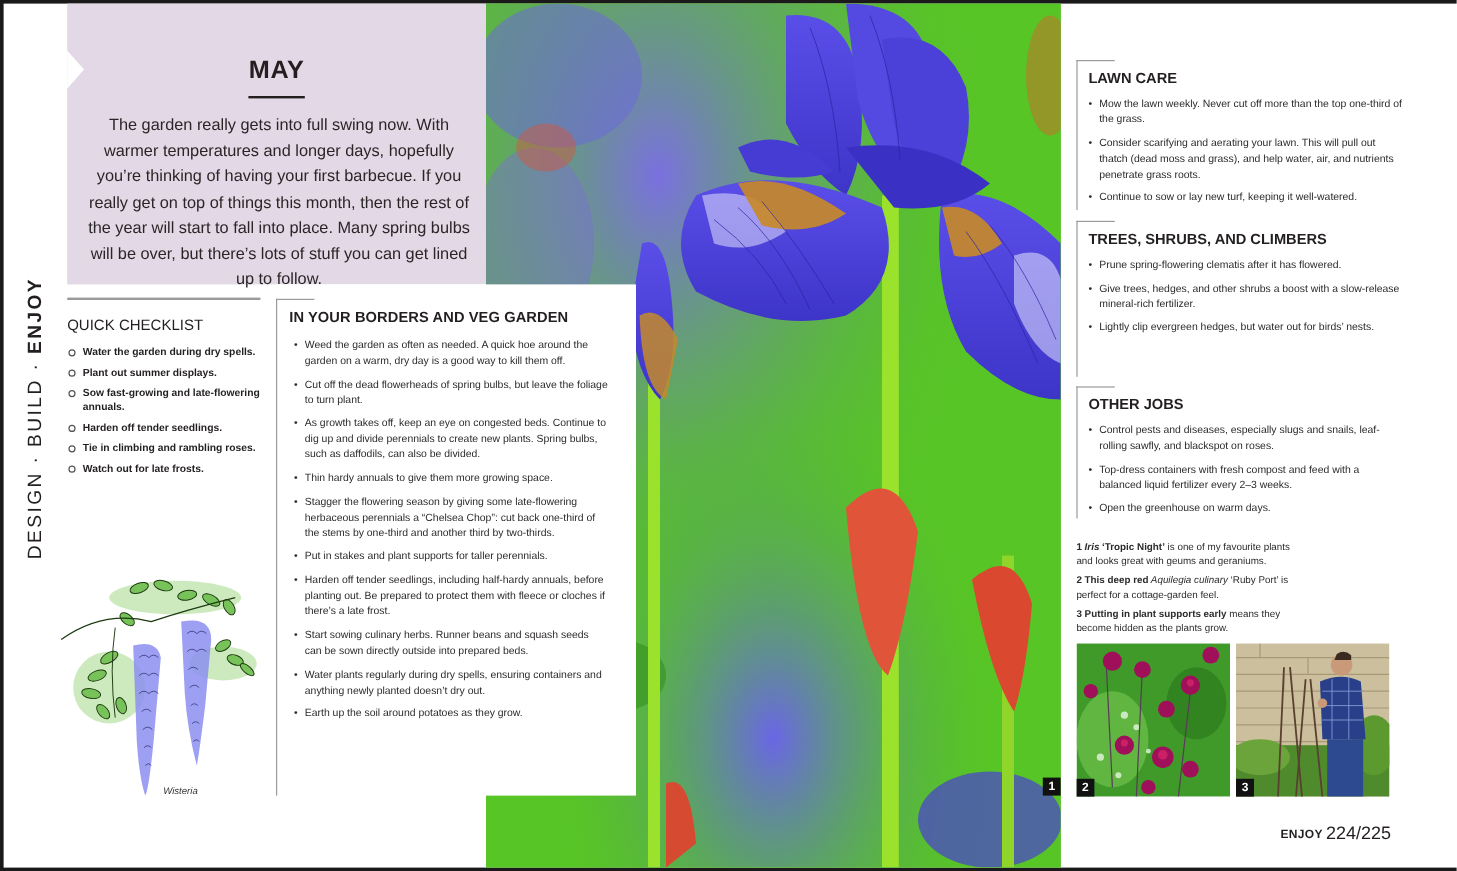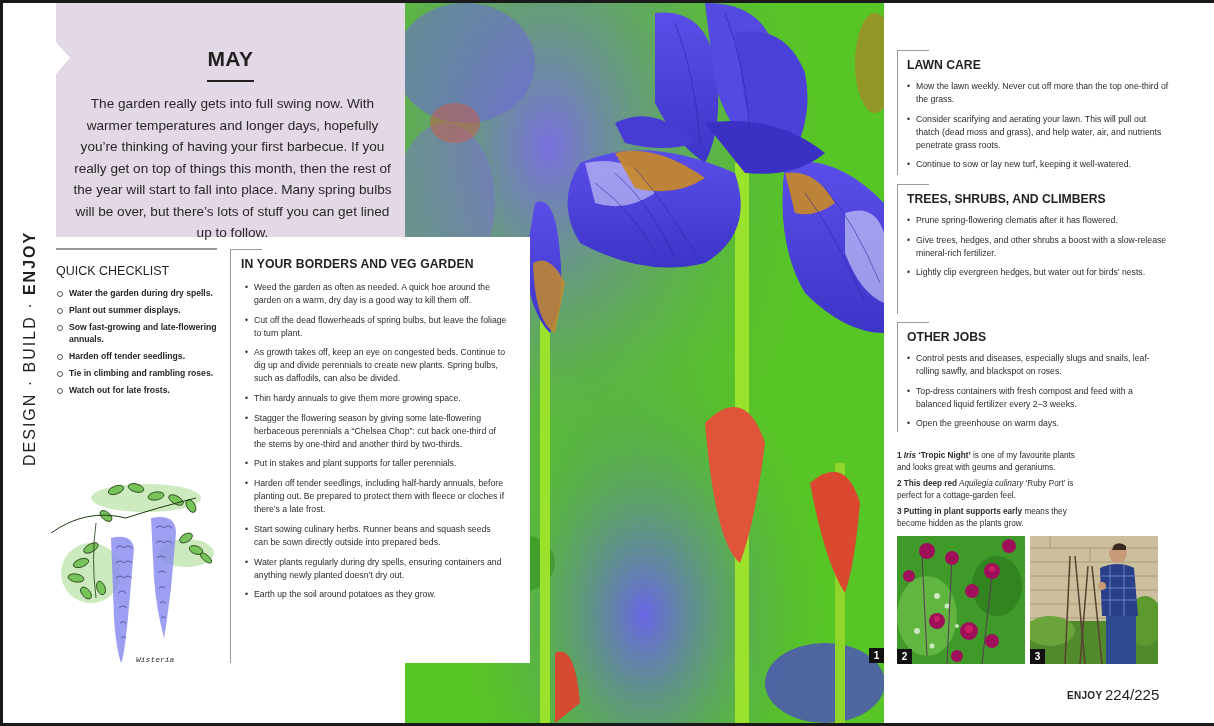--- a/index.html
+++ b/index.html
@@ -22,21 +22,21 @@
   
   .qc-rule { position:absolute; left:56px; top:248px; width:161px; height:2px; background:#9a9a9a; }
   .qc-title { position:absolute; left:56px; top:264px; font-size:12.5px; }
   .qc-title b { font-weight:normal; }
   .qc-list { position:absolute; left:56px; top:288px; width:165px; margin:0; padding:0; list-style:none; }
   .qc-list li { position:relative; padding-left:13px; font-size:8.6px; font-weight:bold; line-height:11.5px; margin-bottom:5.5px; color:#231f20; }
   .qc-list li .dot { position:absolute; left:1px; top:3px; width:4px; height:4px; border:1px solid #555; border-radius:50%; }
 
   
   .wisteria { position:absolute; left:36px; top:478px; width:185px; height:190px; }
-  .wisteria-cap { position:absolute; left:136px; top:655px; font-size:8px; font-style:italic; color:#333;font-family:Liberation Mono, monospace; }
+  .wisteria-cap { position:absolute; left:136px; top:655px; font-size:8px; font-style:italic; color:#333; }
 
   
   .borders { position:absolute; left:230px; top:237px; width:280px; height:426px; background:#ffffff;padding-left:20px; }
   .borders .corner-top { position:absolute; left:0; top:12px; width:32px; height:1px; background:#9a9a9a; }
   .borders .corner-left { position:absolute; left:0; top:12px; width:1px; height:414px; background:#9a9a9a; }
   .borders h2 { position:absolute; left:11px; top:20px; margin:0; font-size:12.2px; font-weight:bold; letter-spacing:0.1px; }
   .blist { position:absolute; left:11px; top:40px; width:262px; margin:4px; padding:0; list-style:none; }
   .blist li { position:relative; padding-left:9px; font-size:8.7px; line-height:13px; margin-bottom:6.7px; color:#2d2a2b; }
   .blist li::before { content:"•"; position:absolute; left:0; top:0; }
 

